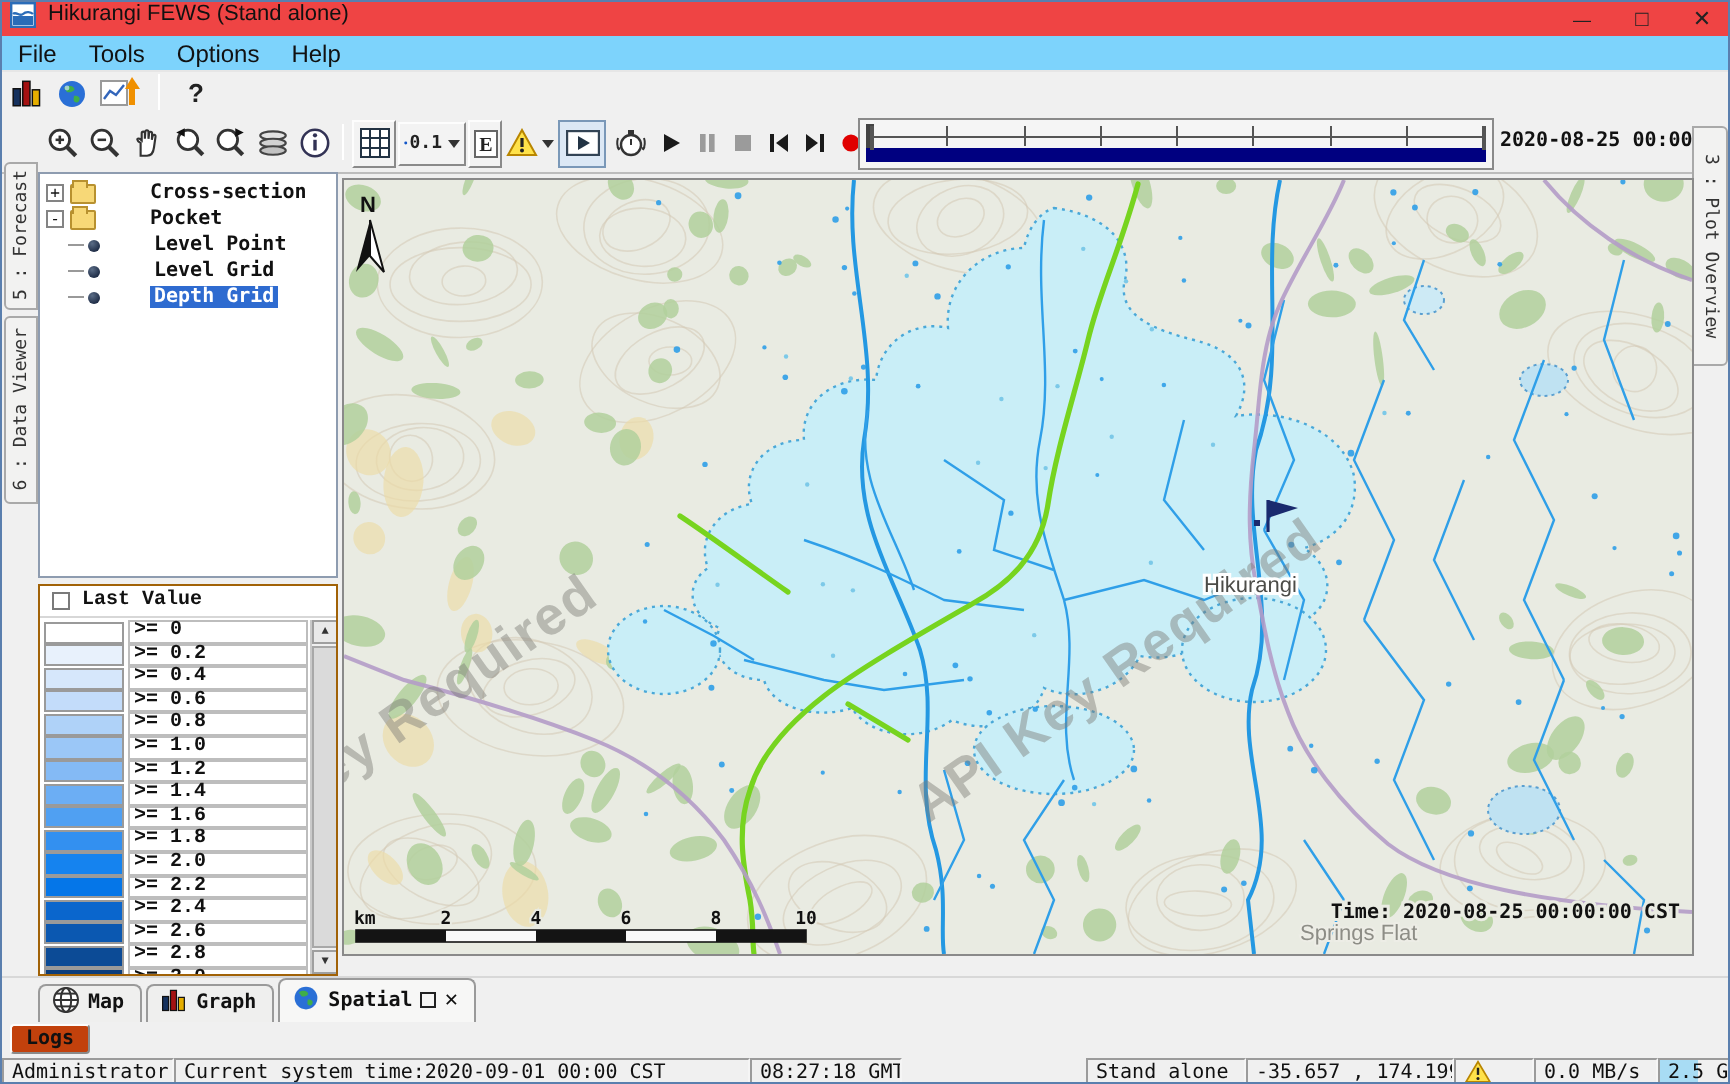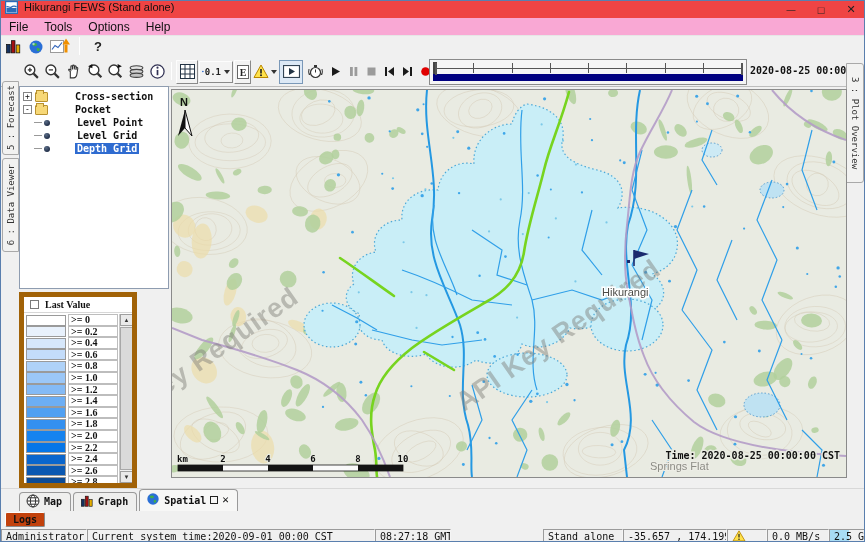--- a/index.html
+++ b/index.html
@@ -9,21 +9,21 @@
     font-family:"Liberation Sans", sans-serif; overflow:hidden;
     border:1px solid #5a7fae;
   }
   
   .titlebar { position:absolute; left:0; top:0; width:865px; height:17px; background:#ef4444; display:flex; }
   .titlebar .app-icon { width:13px; height:13px; margin-left:4px; }
   .titlebar .title { font-size:11px; color:#111; margin-left:6px; white-space:nowrap; }
   .win-controls { position:absolute; right:0; top:0; display:flex; height:17px; }
   .win-btn { width:30px; height:17px; display:flex; align-items:center; justify-content:center; font-size:9px; color:#222; }
   
-  .menubar { position:absolute; left:0; top:17px; width:865px; height:18px; background:#f9a8d4; display:flex; align-items:center; border-bottom:1px solid #e6e6e6; }
+  .menubar { position:absolute; left:0; top:17px; width:865px; height:18px; background:#7dd3fc; display:flex; align-items:center; border-bottom:1px solid #e6e6e6; }
   .menu-item { font-size:12px; color:#111; padding:0 8px; }
   
   .toolbar1 { position:absolute; left:0; top:35px; width:865px; height:21px; background:#f0f0f0; display:flex; align-items:center; padding-left:4px; gap:6px; }
   .toolbar2 { position:absolute; left:0; top:56px; width:865px; height:30px; background:#f0f0f0; border-bottom:1px solid #bdbdbd; display:flex; align-items:center; padding-left:20px; gap:1px; }
   .tb-btn { height:24px; display:flex; align-items:center; justify-content:center; flex:0 0 auto; }
   .tb-sep { width:7px; height:20px; display:flex; justify-content:center; flex:0 0 auto; }
   .tb-sep i { width:1px; height:18px; background:#bbb; border-right:1px solid #fff; }
   .raised { border:1px solid; border-color:#fdfdfd #8a8a8a #8a8a8a #fdfdfd; background:#f3f3f3; }
   .pressed { border:1px solid; border-color:#7a98b8 #7a98b8 #7a98b8 #7a98b8; background:#dce8f5; }
   .interval-ctl { display:flex; align-items:center; gap:1px; padding:0 2px; height:22px; }
@@ -46,21 +46,21 @@
   .tree-box { position:absolute; left:0; top:0; width:150px; height:203px; background:#fff; border:1px solid #8e9cb0; overflow:hidden; font-family:"DejaVu Sans Mono",monospace; font-size:10px; font-weight:bold; color:#111; padding-top:3px; }
   .tree-row { display:flex; align-items:center; height:13px; white-space:nowrap; }
   .expander { width:9px; height:9px; border:1px solid #848484; background:#fff; font-size:8px; line-height:7px; text-align:center; margin-left:3px; flex:0 0 auto; font-weight:normal; }
   .tree-spacer { width:14px; flex:0 0 auto; }
   .tree-dash { width:8px; height:1px; background:#999; margin-right:2px; flex:0 0 auto; }
   .folder-ico { width:13px; height:10px; background:#f7d877; border:1px solid #b8912f; border-radius:1px; margin:0 4px 0 3px; position:relative; flex:0 0 auto; }
   .folder-ico:before { content:""; position:absolute; left:0; top:-3px; width:6px; height:3px; background:#f7d877; border:1px solid #b8912f; border-bottom:none; }
   .bullet { width:6px; height:6px; border-radius:50%; background:radial-gradient(circle at 35% 30%, #5a6c86, #0a1630); margin-right:4px; flex:0 0 auto; }
   .tree-label { padding:0 2px;margin-left:21px; }
   .tree-label.selected { background:#2e6bd0; color:#fff; }
-  .legend-box { position:absolute; left:0; top:206px; width:118px; height:196px; background:#fff; border:5px solid #a16207; overflow:hidden; font-family:Liberation Serif, serif; font-size:10px; font-weight:bold; color:#111; }
+  .legend-box { position:absolute; left:0; top:206px; width:150px; height:196px; background:#fff; border:1px solid #a16207; overflow:hidden; font-family:Liberation Mono, monospace; font-size:10px; font-weight:bold; color:#111; }
   .legend-head { display:flex; align-items:center; height:16px; border-bottom:1px solid #d7d7d7; }
   .legend-cb { width:9px; height:9px; border:1px solid #7a7a7a; background:#fff; margin:0 6px 0 6px; flex:0 0 auto; }
   .legend-list { position:absolute; left:1px; top:17px; right:14px; bottom:0; overflow:hidden; }
   .legend-row { display:flex; height:11.6px; }
   .legend-sw { flex:0 0 40px; border:1px solid #9a9a9a; margin:0.5px 2px 0 1px; }
   .legend-lb { flex:1; border:1px solid #bdbdbd; padding:0 2px; line-height:10.5px; background:#fff; white-space:nowrap; }
   .legend-scroll { position:absolute; right:0; top:17px; bottom:0; width:13px; background:#f0f0f0; border-left:1px solid #c9c9c9; }
   .scr-btn { position:absolute; left:0; width:13px; height:12px; background:#e9e9e9; border:1px solid #9f9f9f; font-size:6px; color:#333; text-align:center; line-height:10px; }
   .scr-thumb { position:absolute; left:0; top:13px; bottom:13px; width:13px; background:#dadada; border:1px solid #a8a8a8; }
   

